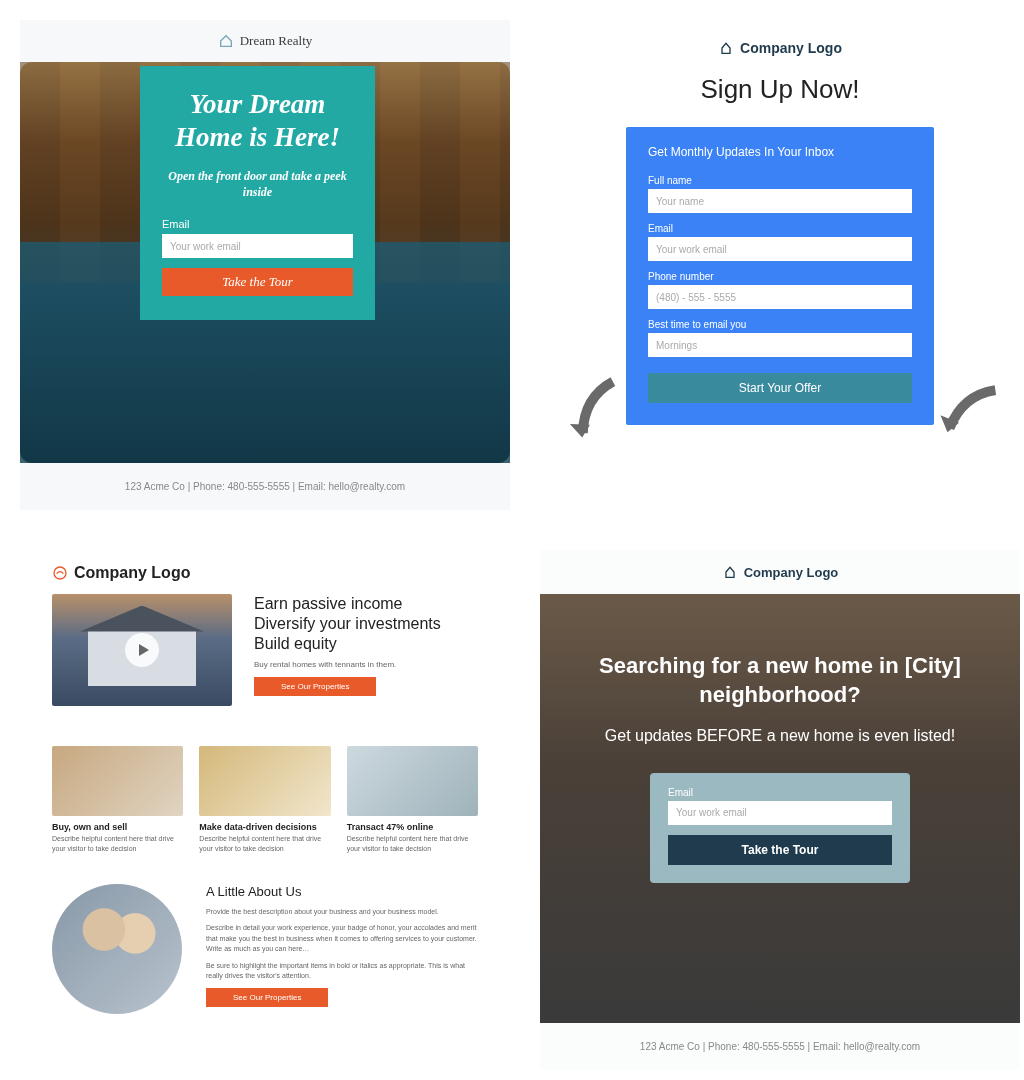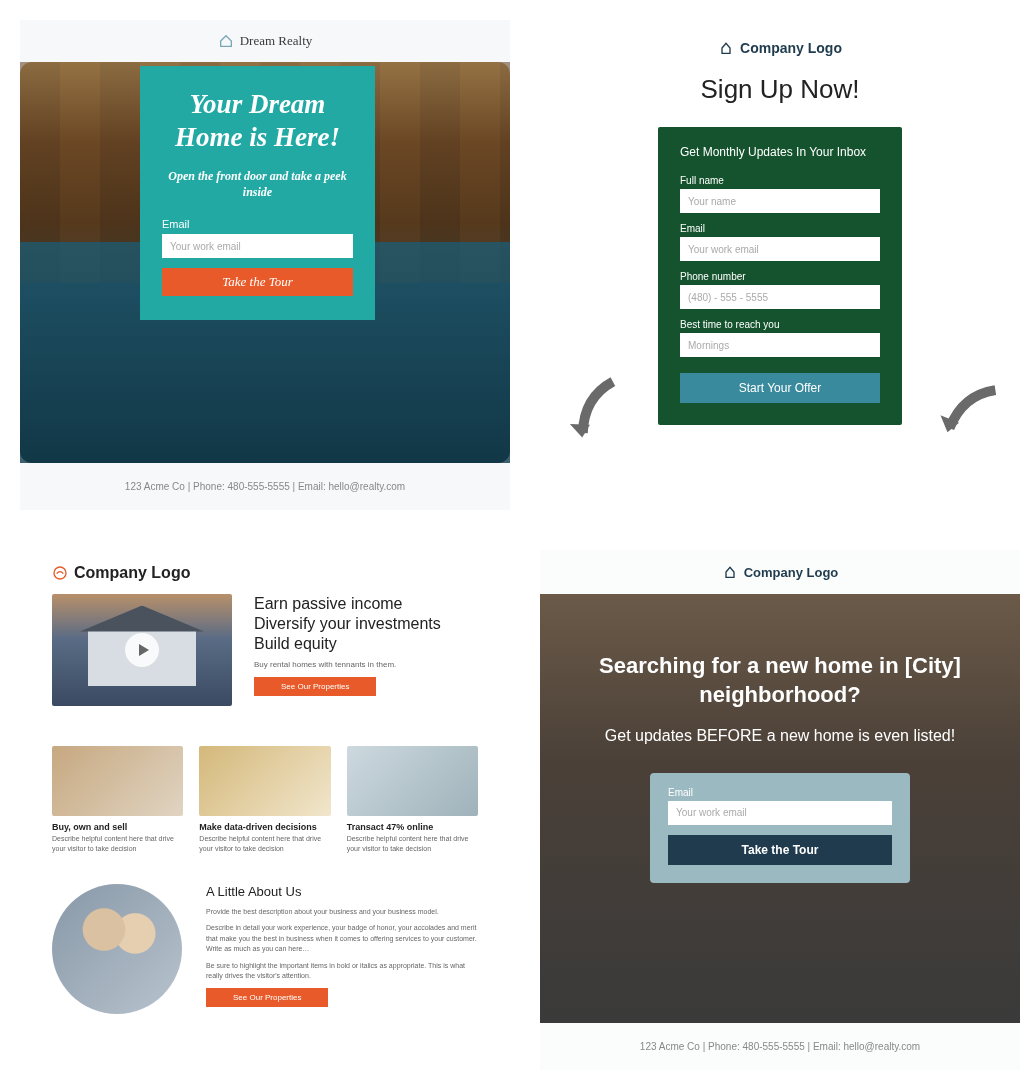--- a/index.html
+++ b/index.html
@@ -134,22 +134,22 @@
     color: #1f3b4d;
     margin-bottom: 18px;
   }
   .card2-heading {
     font-size: 26px;
     font-weight: 500;
     color: #222;
     margin-bottom: 22px;
   }
   .card2-form {
-    width: 244px;
-    background: #14532d;
+    width: 308px;
+    background: #3b82f6;
     padding: 18px 22px 22px 22px;
     color: #fff;
     font-size: 11px;
     border-radius: 2px;
   }
   .card2-form-title {
     font-size: 12px;
     margin-bottom: 16px;
   }
   .card2-field-label {
@@ -319,21 +319,21 @@
 
     <label class="card2-field-label">Full name</label>
     <input class="card2-input" placeholder="Your name" style="">
 
     <label class="card2-field-label">Email</label>
     <input class="card2-input" placeholder="Your work email" style="">
 
     <label class="card2-field-label">Phone number</label>
     <input class="card2-input" placeholder="(480) - 555 - 5555" style="">
 
-    <label class="card2-field-label">Best time to reach you</label>
+    <label class="card2-field-label">Best time to email you</label>
     <input class="card2-input" placeholder="Mornings" style="">
 
     <button class="card2-btn">Start Your Offer</button>
   </div>
 
   <svg class="arrow-left" viewBox="0 0 100 100">
     <path d="M15 15 Q60 30 70 80" fill="none" stroke="#6a6a6a" stroke-width="14"></path>
     <path d="M58 70 L72 86 L86 64 Z" fill="#6a6a6a"></path>
   </svg>
   <svg class="arrow-right" viewBox="0 0 100 100">

